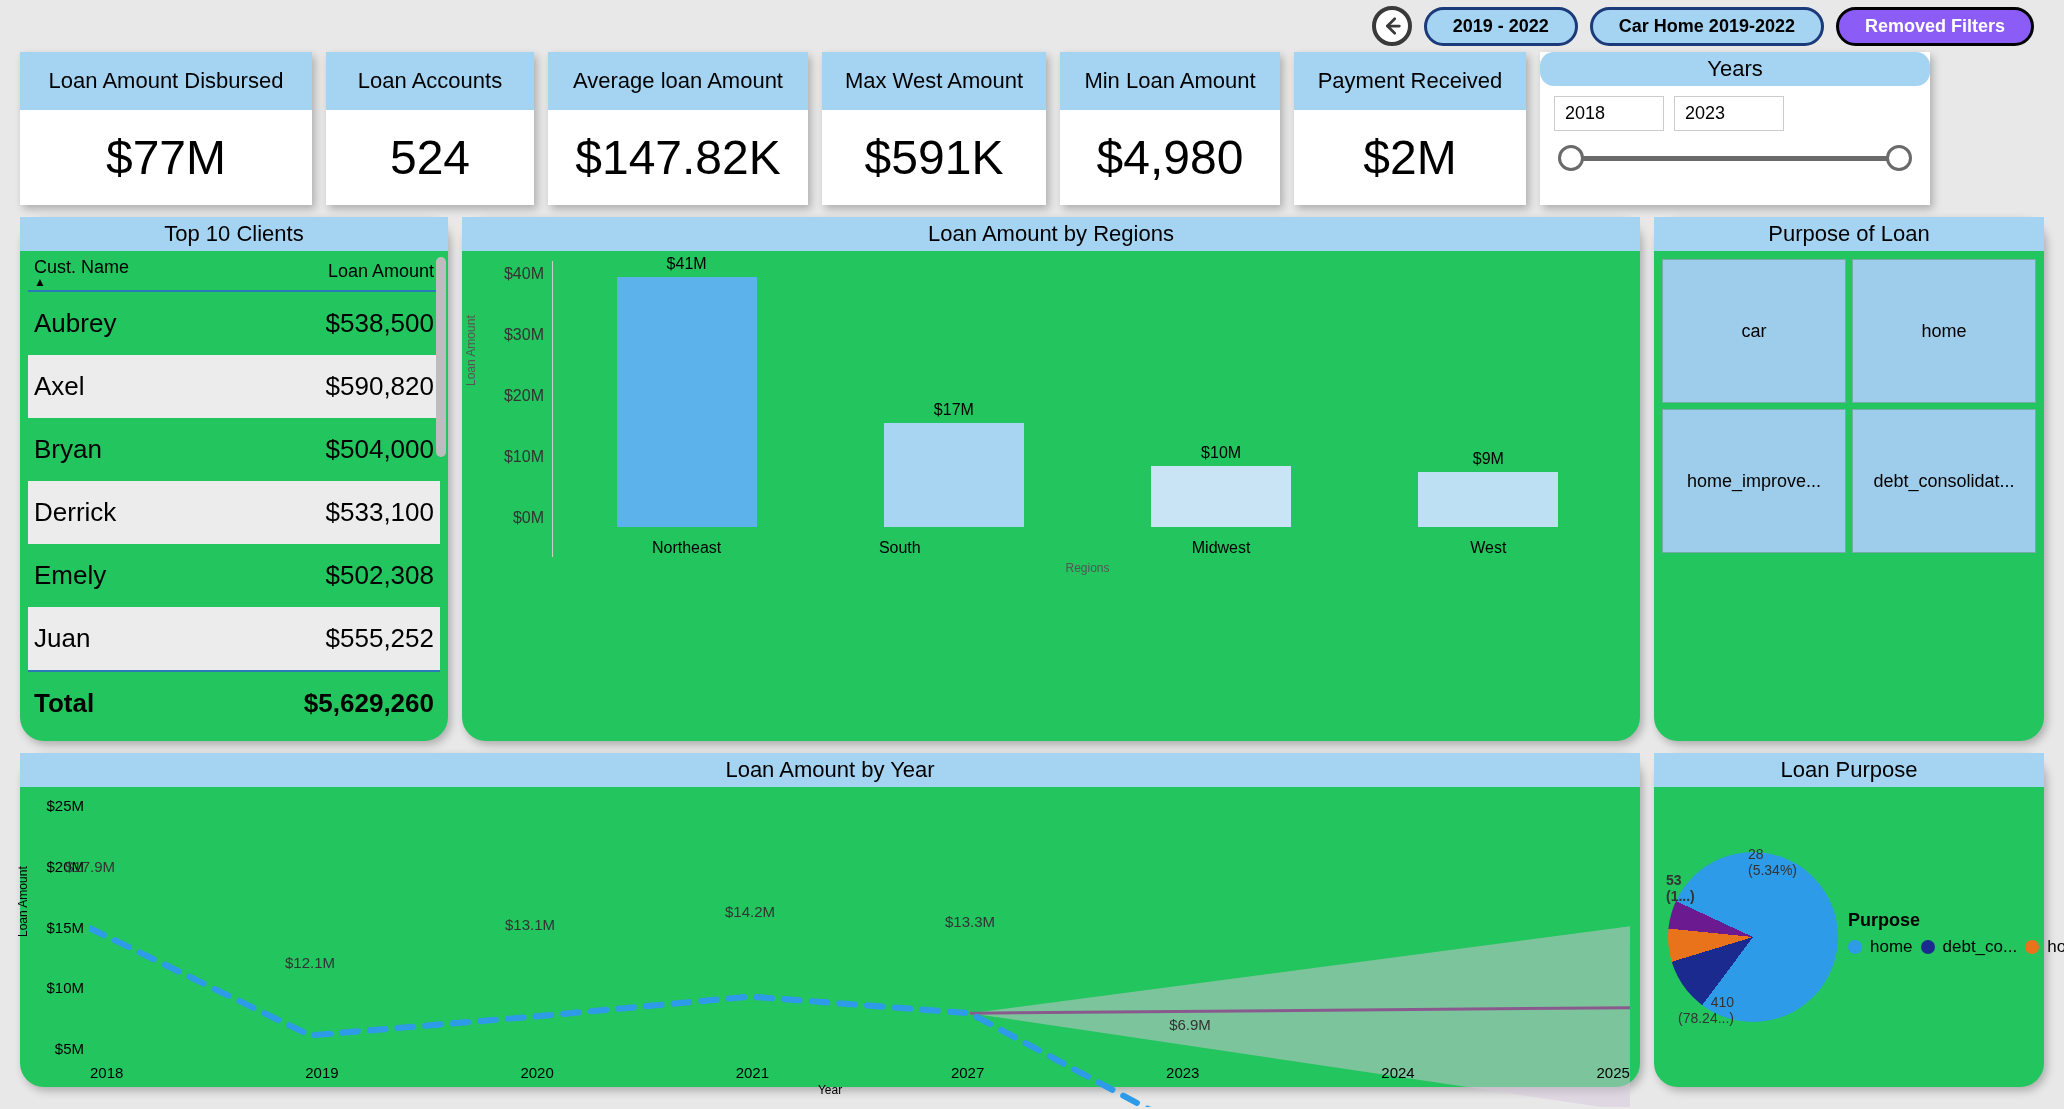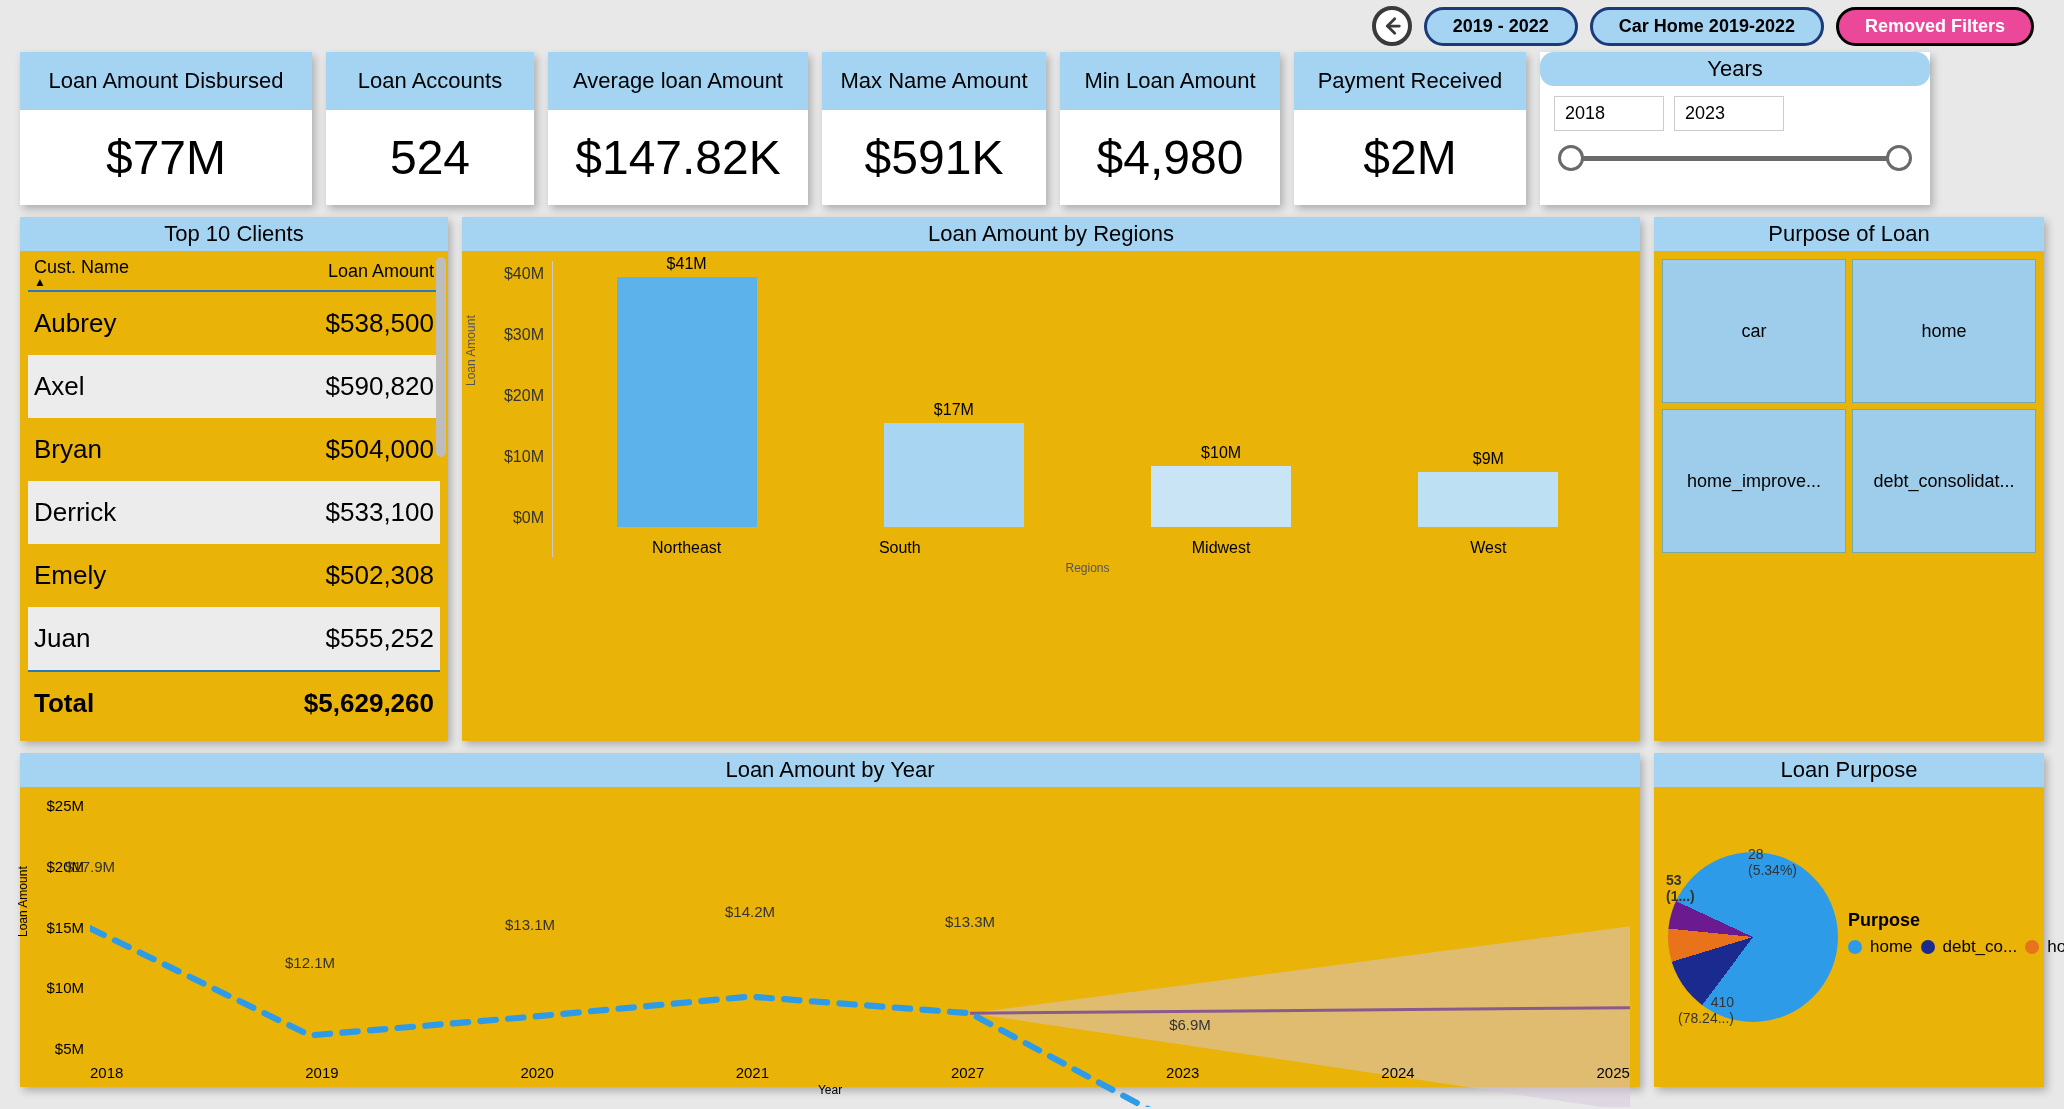--- a/index.html
+++ b/index.html
@@ -2,37 +2,37 @@
 <html><head>
 <meta charset="utf-8">
 <style>
 * { box-sizing: border-box; margin: 0; padding: 0; }
 body { font-family: "Segoe UI", Arial, sans-serif; background: #e8e8e8; padding: 6px 20px 20px 20px; width: 2064px; }
 .top-bar { display: flex; justify-content: flex-end; align-items: center; gap: 12px; margin-bottom: 6px; padding-right: 10px; }
 .back-btn { width: 40px; height: 40px; border: 4px solid #3a3a3a; border-radius: 50%; background: #fff; display: flex; align-items: center; justify-content: center; cursor: pointer; }
 .back-btn svg { width: 22px; height: 22px; }
 .pill { padding: 6px 26px; border-radius: 20px; font-size: 18px; font-weight: 700; cursor: pointer; border: 3px solid #1b3a7a; }
 .pill.blue { background: #a5d3f2; color: #000; }
-.pill.black { background: #ec4899; color: #fff; border-color: #000; }
+.pill.black { background: #8b5cf6; color: #fff; border-color: #000; }
 .cards-row { display: flex; gap: 14px; margin-bottom: 12px; align-items: stretch; }
 .card { background: #fff; box-shadow: 3px 4px 8px rgba(0,0,0,.25); display: flex; flex-direction: column; text-align: center; }
 .card-head { background: #a5d3f2; padding: 6px 4px; font-size: 22px; line-height: 1.2; min-height: 58px; display:flex; align-items:center; justify-content:center; }
 .card-val { flex: 1; display: flex; align-items: center; justify-content: center; font-size: 48px; font-weight: 500; padding: 20px 10px; }
 .c1{width:292px}.c2{width:208px}.c3{width:260px}.c4{width:224px}.c5{width:220px}.c6{width:232px}
 .years-card { width: 390px; background:#fff; box-shadow: 3px 4px 8px rgba(0,0,0,.25); }
 .years-card .card-head { min-height: 34px; padding: 4px; border-radius: 14px; }
 .years-body { padding: 10px 14px 18px; }
 .year-inputs { display:flex; gap:10px; margin-bottom: 14px; }
 .year-inputs input { width: 110px; padding: 6px 10px; font-size: 18px; border: 1px solid #ccc; }
 .slider { position: relative; height: 26px; margin: 0 8px; }
 .slider .track { position:absolute; top: 11px; left:0; right:0; height:5px; background:#6a6a6a; border-radius:3px;}
 .slider .knob { position:absolute; top:0; width:26px; height:26px; border:3px solid #6a6a6a; border-radius:50%; background:#fff; cursor:pointer;}
 .slider .k1{left:-4px}.slider .k2{right:-4px}
 .row2 { display:flex; gap:14px; margin-bottom:12px; }
-.panel { background:#eab308; box-shadow: 3px 4px 8px rgba(0,0,0,.25); }
+.panel { background:#22c55e; box-shadow: 3px 4px 8px rgba(0,0,0,.25); border-radius: 24px; }
 .panel-head { background:#a5d3f2; text-align:center; font-size:22px; padding:4px; }
 .clients { width: 428px; }
 .clients-body { padding: 4px 8px 6px; position:relative; }
 .clients table { width: 100%; border-collapse: collapse; font-size: 24px; }
 .clients th { font-size: 18px; font-weight: 400; text-align: left; padding: 2px 6px 4px; border-bottom: 2px solid #2a7ab8; }
 .clients th:last-child { text-align: right; }
 .clients td { padding: 16px 6px; font-size: 26px; }
 .clients td:last-child { text-align: right; }
 .clients tr.alt td { background: #ececec; }
 .clients tfoot td { border-top: 2px solid #2a7ab8; font-weight: 700; }
@@ -94,21 +94,21 @@
   </div>
   <div class="card c2">
     <div class="card-head">Loan Accounts</div>
     <div class="card-val">524</div>
   </div>
   <div class="card c3">
     <div class="card-head">Average loan Amount</div>
     <div class="card-val">$147.82K</div>
   </div>
   <div class="card c4">
-    <div class="card-head">Max Name Amount</div>
+    <div class="card-head">Max West Amount</div>
     <div class="card-val">$591K</div>
   </div>
   <div class="card c5">
     <div class="card-head">Min Loan Amount</div>
     <div class="card-val">$4,980</div>
   </div>
   <div class="card c6">
     <div class="card-head">Payment Received</div>
     <div class="card-val">$2M</div>
   </div>

